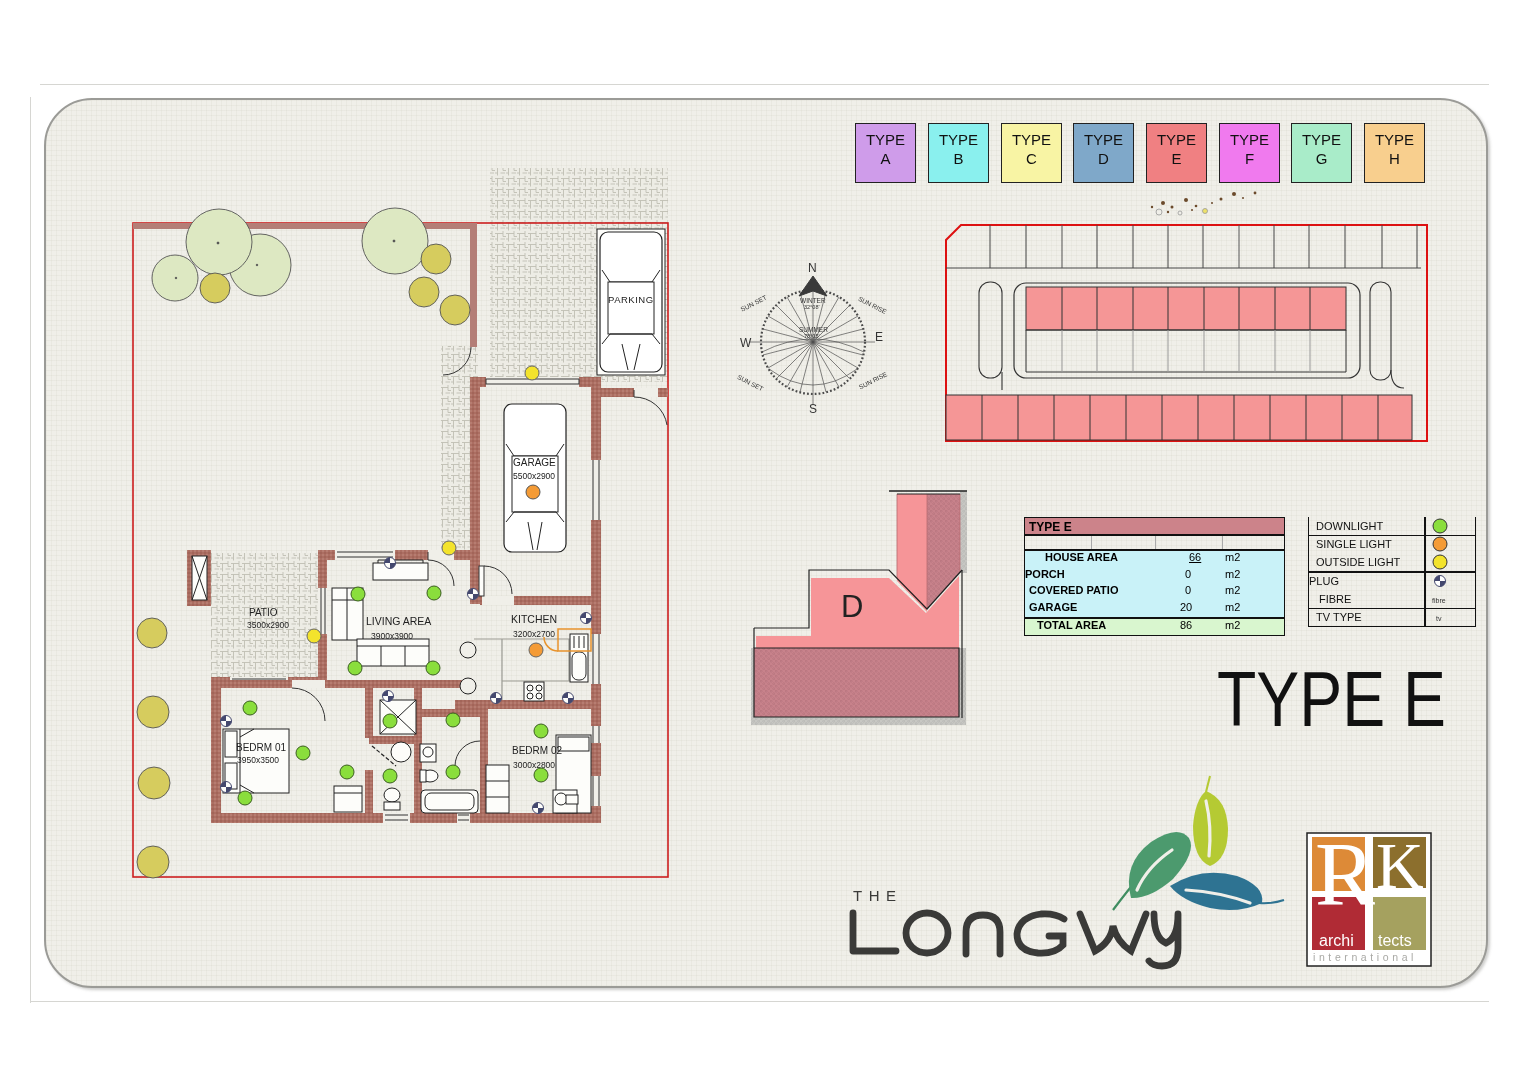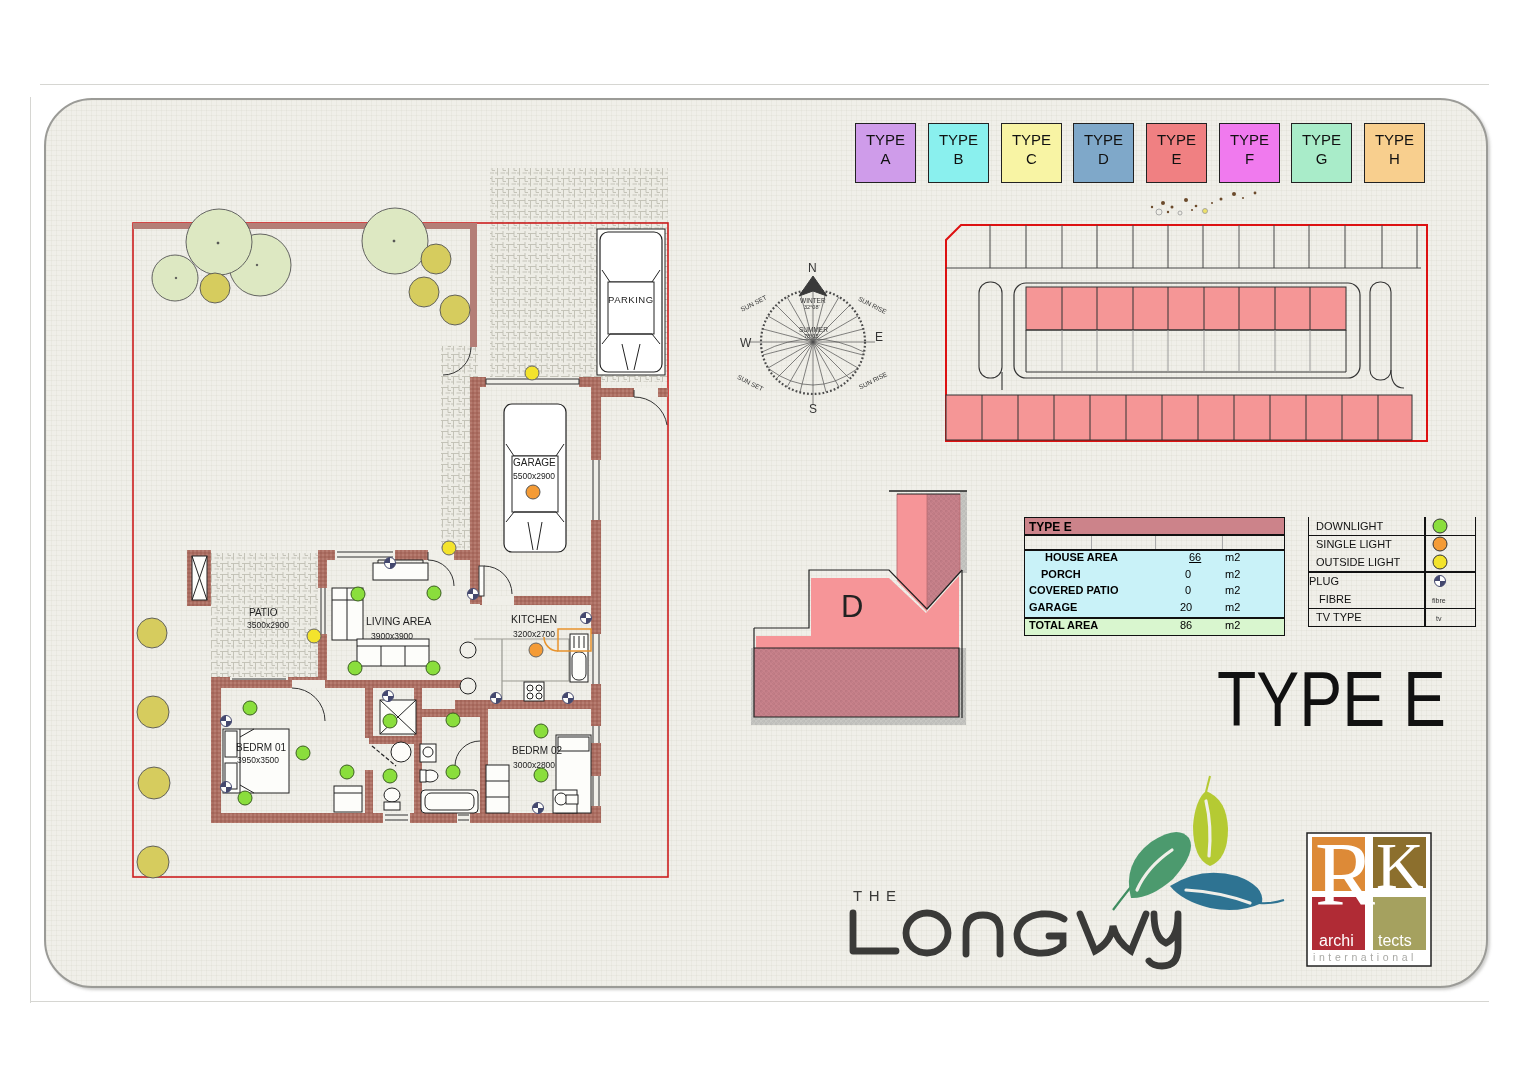--- a/index.html
+++ b/index.html
@@ -428,25 +428,25 @@
 
   <div style="position:absolute;left:1024px;top:517px;width:261px;height:119px;border:1.5px solid #111;box-sizing:border-box;font-size:11px;">
     <div style="height:18px;background:#cc838a;border-bottom:2px solid #111;box-sizing:border-box;font-weight:bold;padding:2px 0 0 4px;font-size:12px;">TYPE E</div>
     <div style="height:15px;border-bottom:2px solid #111;box-sizing:border-box;position:relative;">
       <div style="position:absolute;left:66px;top:0;width:1px;height:100%;background:#aaa;"></div>
       <div style="position:absolute;left:130px;top:0;width:1px;height:100%;background:#aaa;"></div>
       <div style="position:absolute;left:197px;top:0;width:1px;height:100%;background:#aaa;"></div>
     </div>
     <div style="background:#c9f2f8;height:66px;">
       <div style="height:16.5px;padding-left:20px;font-weight:bold;">HOUSE AREA<span style="position:absolute;left:164px;font-weight:normal;text-decoration:underline;">66</span><span style="position:absolute;left:200px;font-weight:normal;">m2</span></div>
-      <div style="height:16.5px;padding-left:16px;font-weight:bold;position:relative;">PORCH<span style="position:absolute;left:160px;font-weight:normal;">0</span><span style="position:absolute;left:200px;font-weight:normal;">m2</span></div>
+      <div style="height:16.5px;padding-left:0;font-weight:bold;position:relative;">PORCH<span style="position:absolute;left:160px;font-weight:normal;">0</span><span style="position:absolute;left:200px;font-weight:normal;">m2</span></div>
       <div style="height:16.5px;padding-left:4px;font-weight:bold;position:relative;">COVERED PATIO<span style="position:absolute;left:160px;font-weight:normal;">0</span><span style="position:absolute;left:200px;font-weight:normal;">m2</span></div>
       <div style="height:16.5px;padding-left:4px;font-weight:bold;position:relative;">GARAGE<span style="position:absolute;left:155px;font-weight:normal;">20</span><span style="position:absolute;left:200px;font-weight:normal;">m2</span></div>
     </div>
-    <div style="background:#d9f6cf;height:16px;border-top:2px solid #111;padding-left:4px;font-weight:bold;position:relative;">TOTAL AREA<span style="position:absolute;left:155px;font-weight:normal;">86</span><span style="position:absolute;left:200px;font-weight:normal;">m2</span></div>
+    <div style="background:#d9f6cf;height:16px;border-top:2px solid #111;padding-left:12px;font-weight:bold;position:relative;">TOTAL AREA<span style="position:absolute;left:155px;font-weight:normal;">86</span><span style="position:absolute;left:200px;font-weight:normal;">m2</span></div>
   </div>
 
   <div style="position:absolute;left:1308px;top:517px;width:168px;height:110px;border-left:1.5px solid #111;border-right:1.5px solid #111;border-bottom:1.5px solid #111;box-sizing:border-box;font-size:11px;color:#111;">
     <div style="position:absolute;left:115px;top:0;width:1.5px;height:100%;background:#111;"></div>
     <div style="position:absolute;top:17.5px;left:0;width:100%;height:1.5px;background:#111;"></div>
     <div style="position:absolute;top:54px;left:0;width:100%;height:1.5px;background:#111;"></div>
     <div style="position:absolute;top:90.5px;left:0;width:100%;height:1.5px;background:#111;"></div>
     <div style="position:absolute;left:7px;top:3px;">DOWNLIGHT</div>
     <div style="position:absolute;left:7px;top:21px;">SINGLE LIGHT</div>
     <div style="position:absolute;left:7px;top:39px;">OUTSIDE LIGHT</div>

